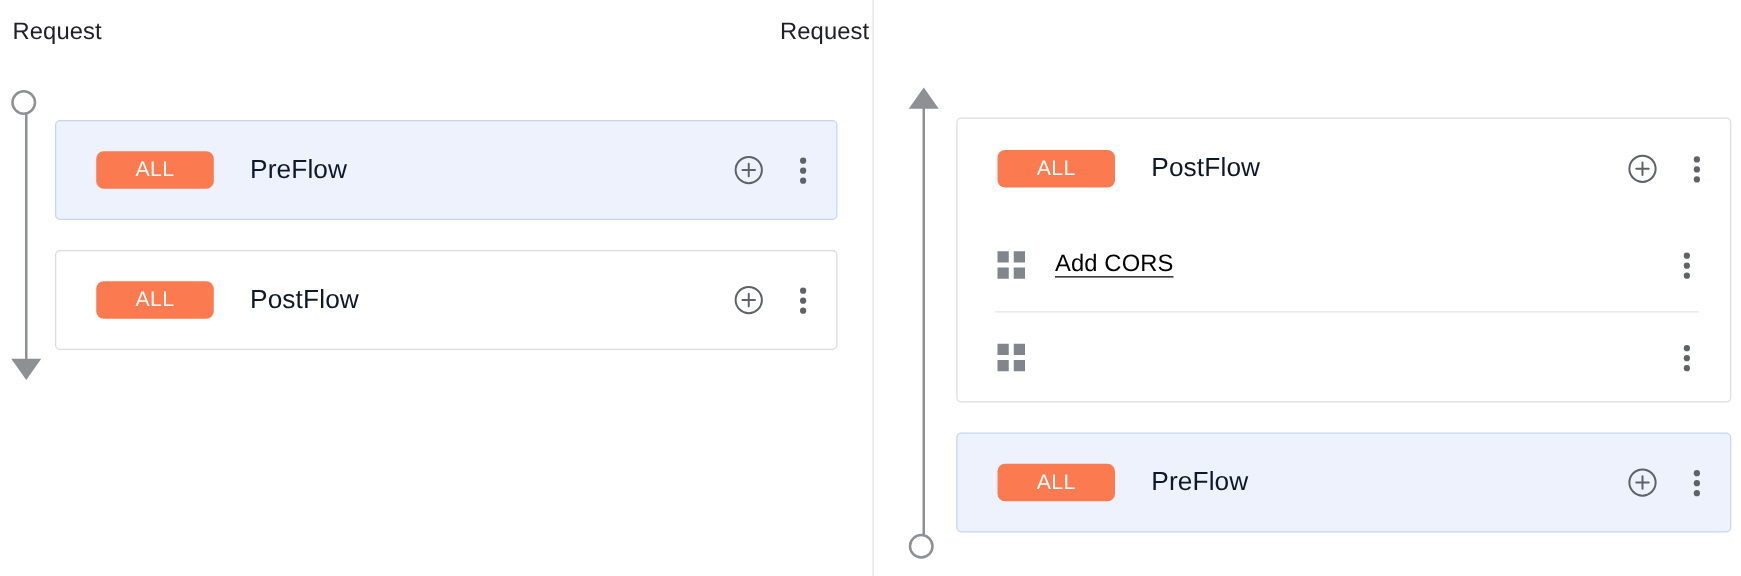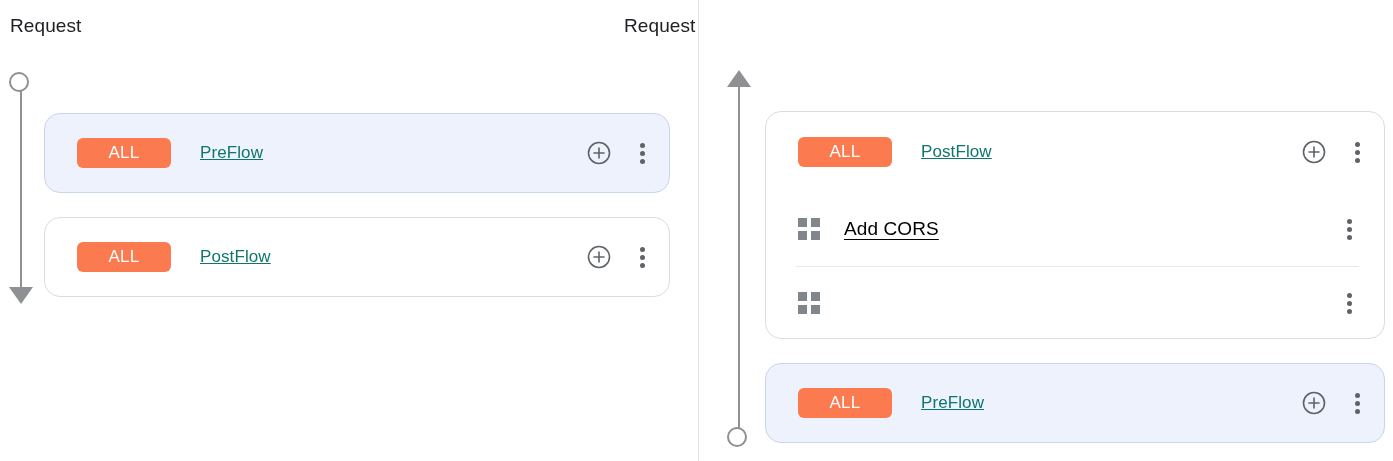--- a/index.html
+++ b/index.html
@@ -96,22 +96,21 @@
   .rail-response .rail-arrow  { top: 0; }
   .rail-response .rail-line   { top: 15px; height: 350px; }
   .rail-response .rail-circle { top: 357px; }
 
   
   .card {
     position: absolute;
     box-sizing: border-box;
     background: #ffffff;
     border: 1px solid #dadce0;
-    border-radius: 16px;
-    margin-top: 17px;
+    border-radius: 4px;
   }
   .card.selected {
     background: #eef2fc;
     border-color: #c9d4ee;
   }
 
   .card-row {
     display: flex;
     align-items: center;
     height: 56px;
@@ -132,26 +131,25 @@
     font-size: 17px;
     font-weight: 400;
     letter-spacing: 0.3px;
     box-sizing: border-box;
     padding: 0 10px;
     flex: none;
   }
 
   .flow-name {
     margin-left: 29px;
-    font-size: 17px;
+    font-size: 21px;
     font-weight: 500;
-    color: #0f766e;
+    color: #0f172a;
     letter-spacing: 0.1px;
     white-space: nowrap;
-    text-decoration: underline;
   }
 
   .spacer { flex: 1 1 auto; }
 
   
   .icon-plus {
     width: 24px;
     height: 24px;
     flex: none;
     display: block;

